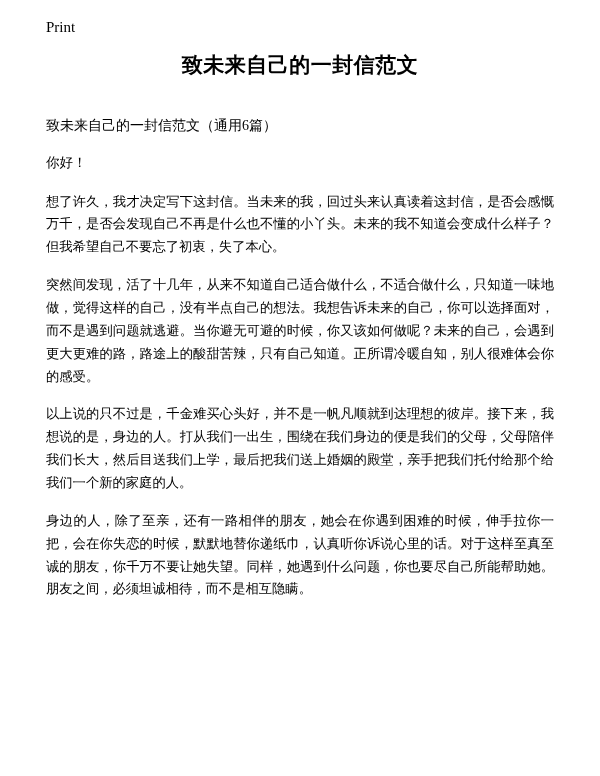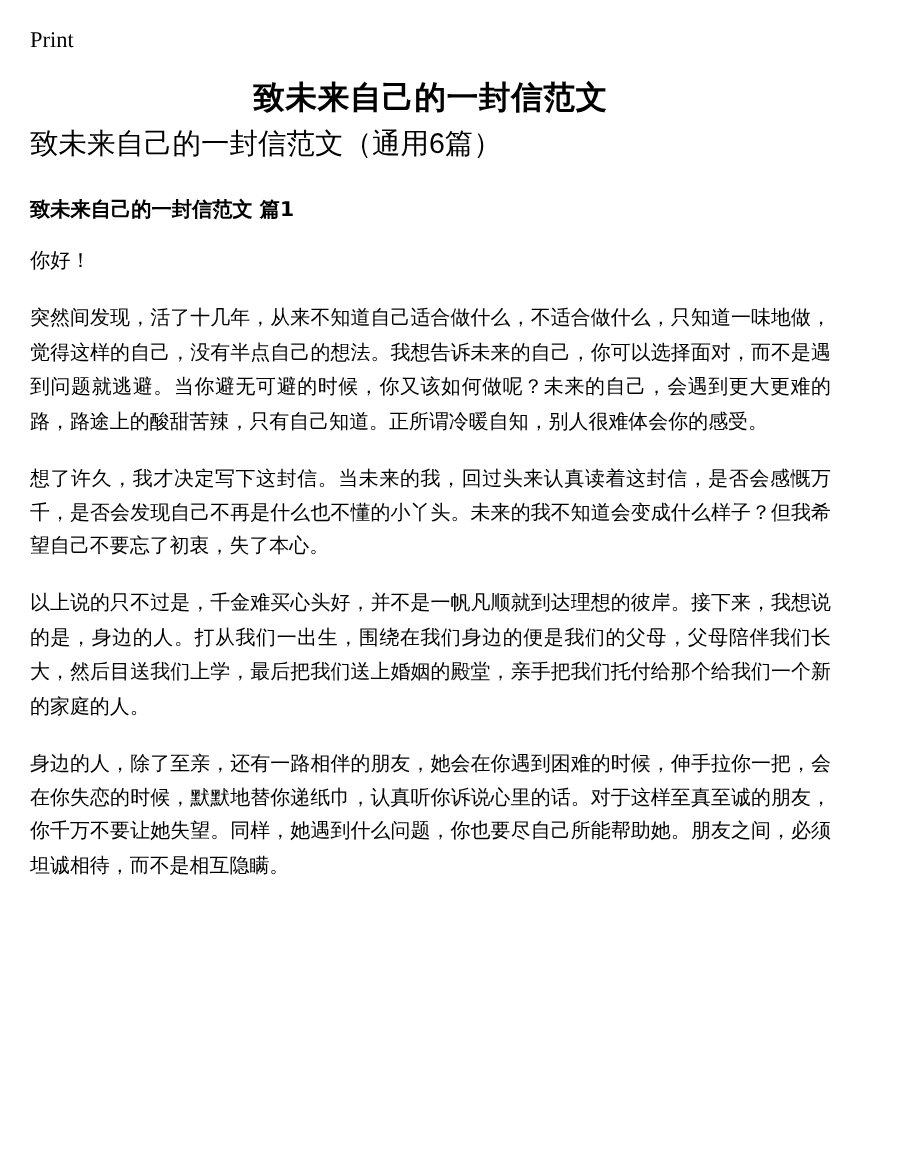--- a/index.html
+++ b/index.html
@@ -11,45 +11,45 @@
     width: 600px;
     height: 776px;
     font-family: "Liberation Serif", "DejaVu Serif", serif;
     color: #000000;
     overflow: hidden;
   }
   .page {
     width: 600px;
     height: 619px;
     box-sizing: border-box;
-    padding: 18px 46px 0 20px;
+    padding: 18px 46px 0 46px;
     position: relative;
     border-radius: 15px;
   }
   .print-label {
     font-family: "Liberation Serif", "DejaVu Serif", serif;
     font-size: 15px;
     color: #000;
     margin: 0 0 16px 0;
     line-height: 1.2;
   }
   .doc-title {
     text-align: center;
     font-size: 21px;
     font-weight: bold;
     letter-spacing: 0.5px;
-    margin: 8px 0 4px 0;
+    margin: 8px 0 36px 0;
     line-height: 1.3;
     font-family: "DejaVu Sans", "Liberation Sans", sans-serif;
   }
   .subtitle {
-    font-size: 19px;
+    font-size: 14px;
     margin: 0 0 18px 0;
     line-height: 1.5;
-    font-family: Liberation Sans, sans-serif;
+    font-family: Liberation Serif, serif;
   }
   .section-heading {
     font-size: 13.5px;
     font-weight: bold;
     margin: 0 0 16px 0;
     line-height: 1.5;
     font-family: "DejaVu Sans", "Liberation Sans", sans-serif;
   }
   .greeting {
     font-size: 13.5px;
@@ -70,22 +70,21 @@
 <body>
 
 <div class="page">
 
   <div class="print-label">Print</div>
 
   <h1 class="doc-title">致未来自己的一封信范文</h1>
 
   <div class="subtitle">致未来自己的一封信范文（通用6篇）</div>
 
-  <div class="section-heading">致未来自己的一封信范文 篇1</div>
 
   <div class="greeting">你好！</div>
 
+  <p class="body-para">想了许久，我才决定写下这封信。当未来的我，回过头来认真读着这封信，是否会感慨万千，是否会发现自己不再是什么也不懂的小丫头。未来的我不知道会变成什么样子？但我希望自己不要忘了初衷，失了本心。</p>
   <p class="body-para">突然间发现，活了十几年，从来不知道自己适合做什么，不适合做什么，只知道一味地做，觉得这样的自己，没有半点自己的想法。我想告诉未来的自己，你可以选择面对，而不是遇到问题就逃避。当你避无可避的时候，你又该如何做呢？未来的自己，会遇到更大更难的路，路途上的酸甜苦辣，只有自己知道。正所谓冷暖自知，别人很难体会你的感受。</p>
-  <p class="body-para">想了许久，我才决定写下这封信。当未来的我，回过头来认真读着这封信，是否会感慨万千，是否会发现自己不再是什么也不懂的小丫头。未来的我不知道会变成什么样子？但我希望自己不要忘了初衷，失了本心。</p>
   <p class="body-para">以上说的只不过是，千金难买心头好，并不是一帆凡顺就到达理想的彼岸。接下来，我想说的是，身边的人。打从我们一出生，围绕在我们身边的便是我们的父母，父母陪伴我们长大，然后目送我们上学，最后把我们送上婚姻的殿堂，亲手把我们托付给那个给我们一个新的家庭的人。</p>
   <p class="body-para">身边的人，除了至亲，还有一路相伴的朋友，她会在你遇到困难的时候，伸手拉你一把，会在你失恋的时候，默默地替你递纸巾，认真听你诉说心里的话。对于这样至真至诚的朋友，你千万不要让她失望。同样，她遇到什么问题，你也要尽自己所能帮助她。朋友之间，必须坦诚相待，而不是相互隐瞒。</p>
 
 </div>
 
 </body></html>

